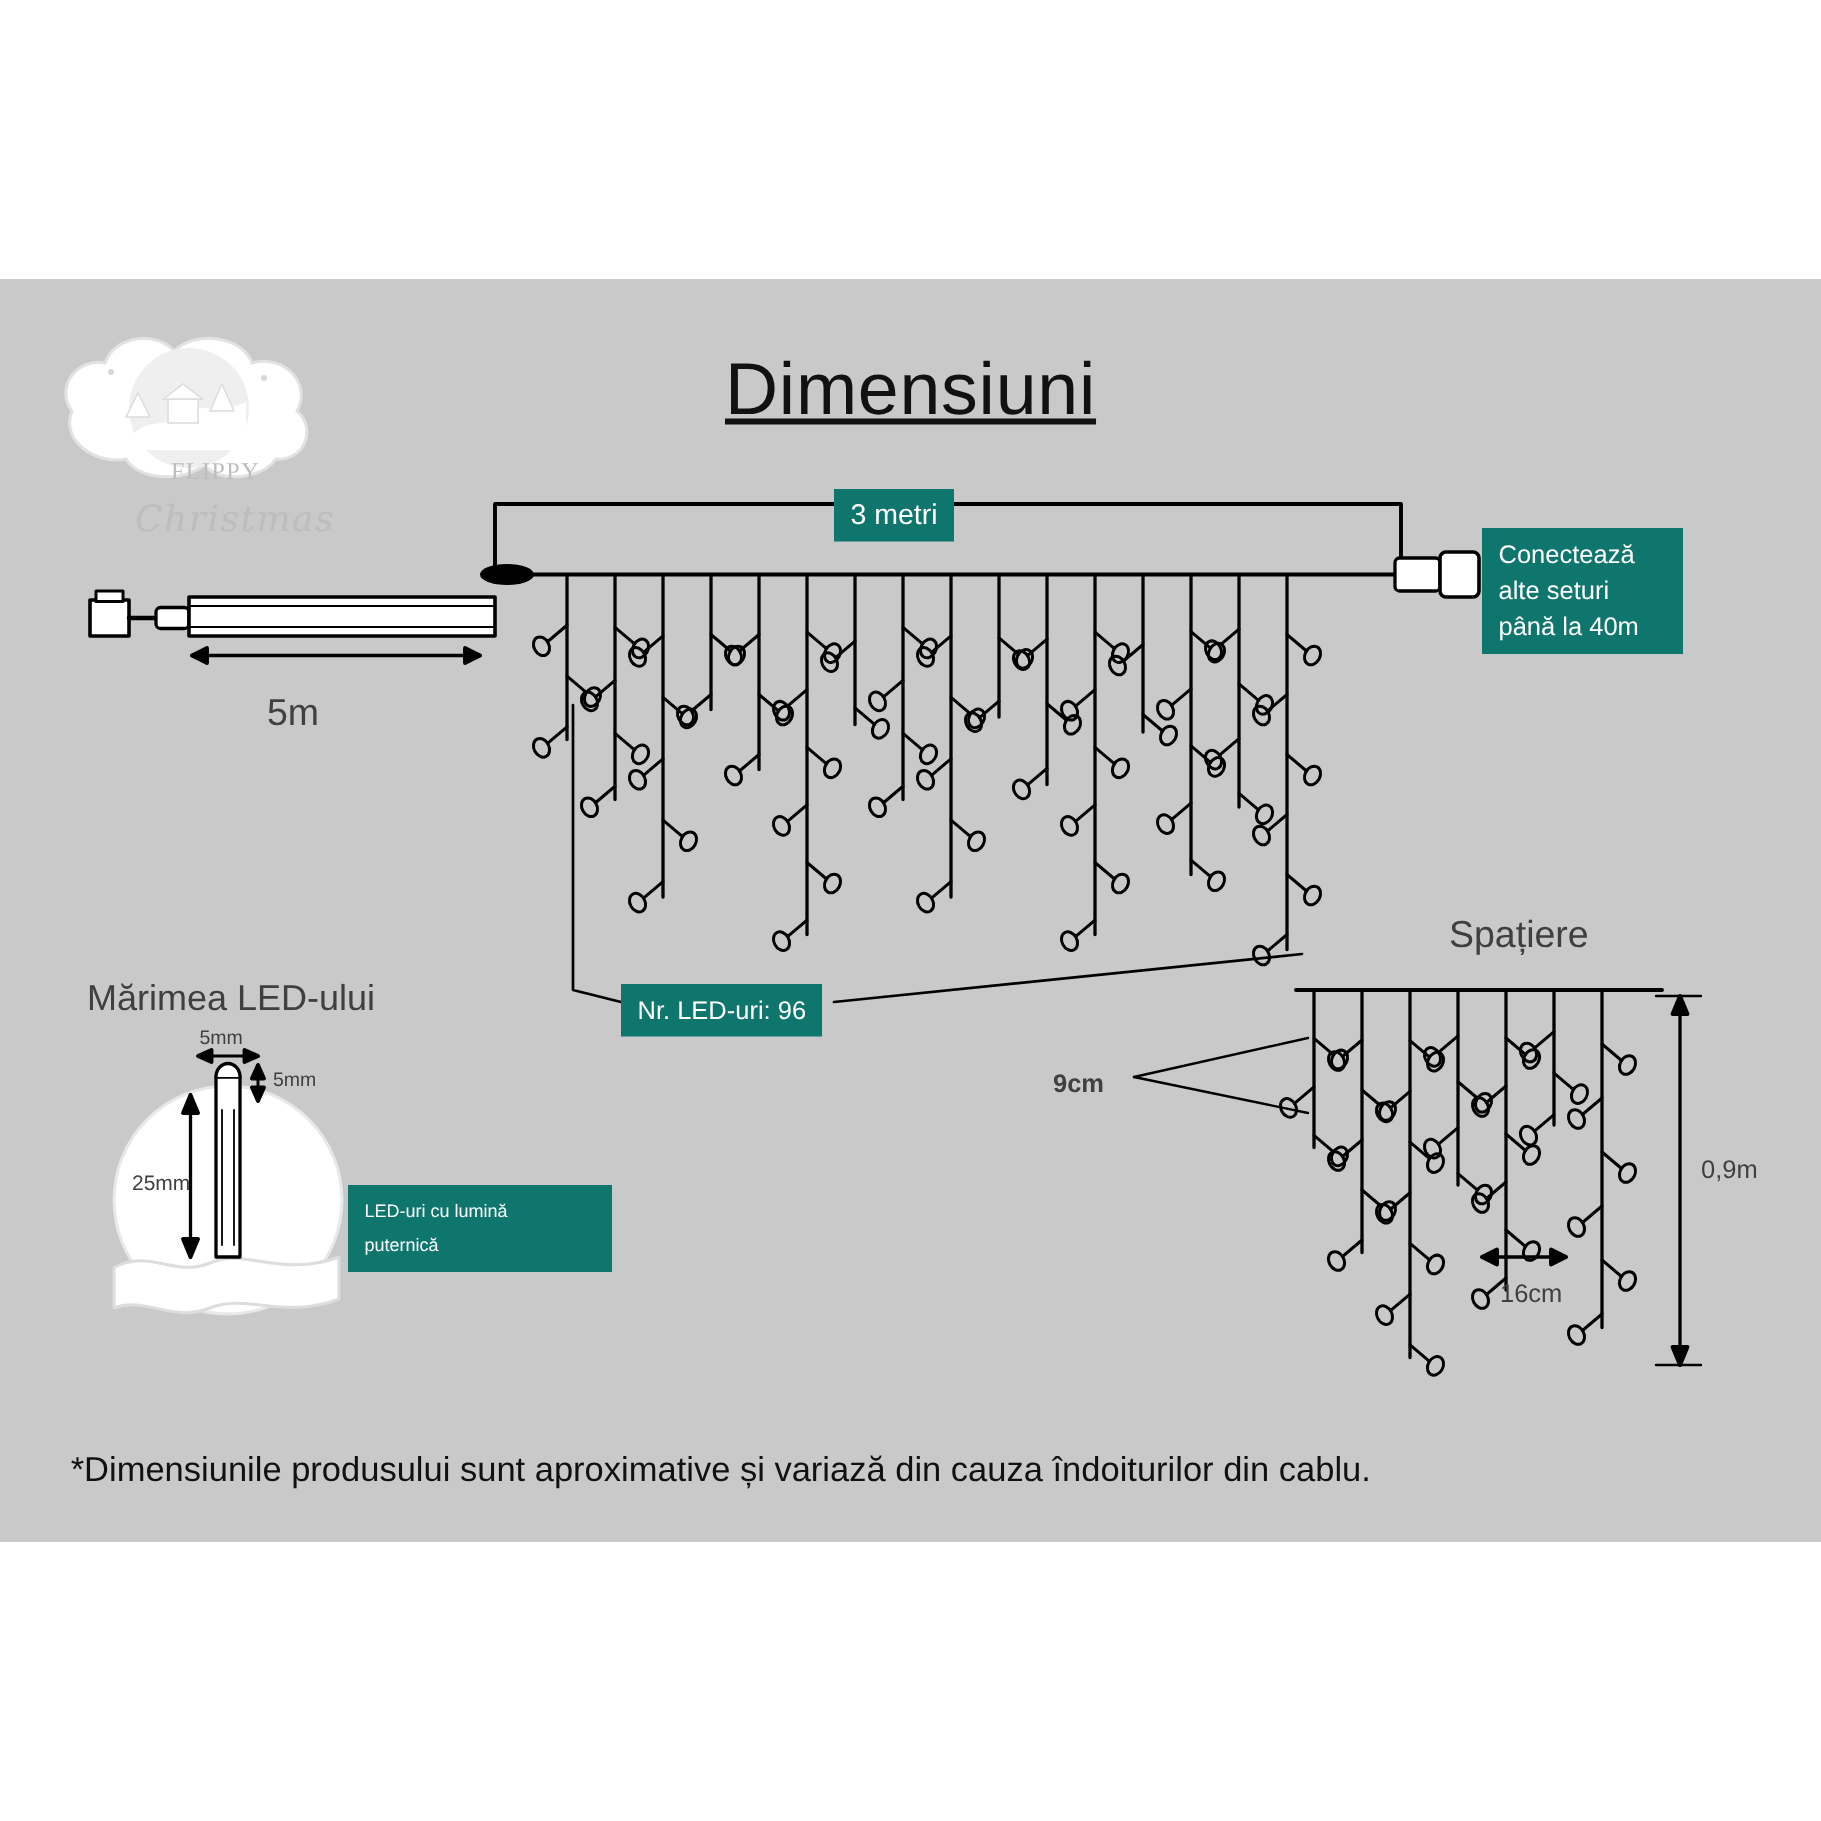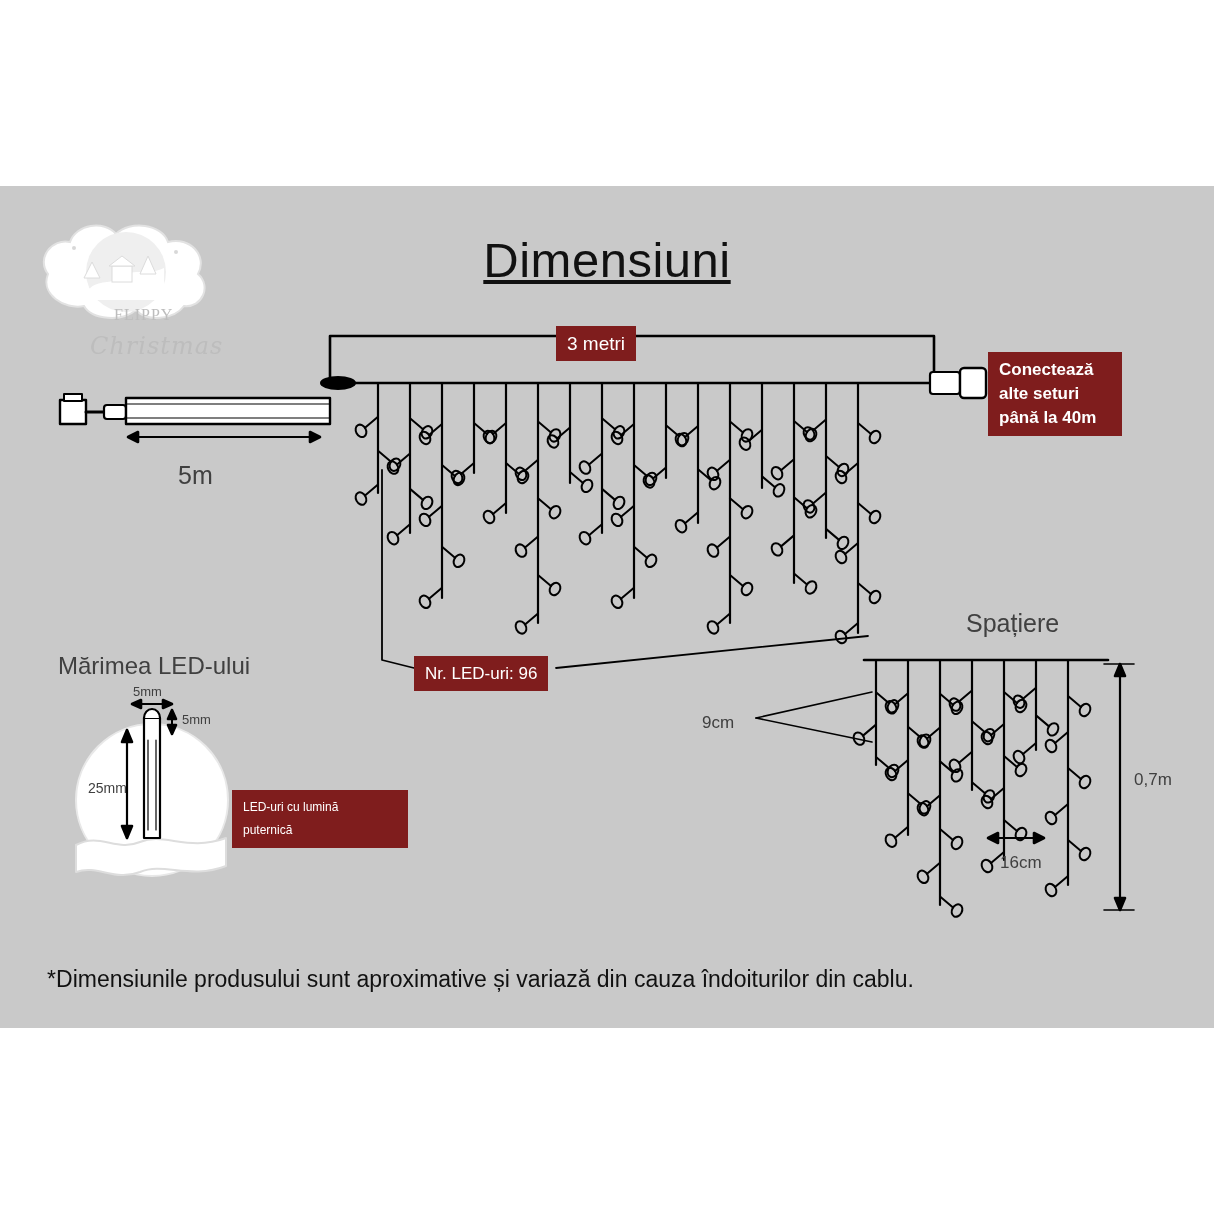--- a/index.html
+++ b/index.html
@@ -41,43 +41,43 @@
     top: 232px;
     width: 1214px;
     text-align: center;
     font-size: 49px;
     color: #111111;
     letter-spacing: 0.5px;
     text-decoration: underline;
   }
   .tag {
     position: absolute;
-    background: #7f1d1d;
+    background: #0f766e;
     color: #ffffff;
     font-size: 17px;
     line-height: 23px;
     padding: 6px 11px;
     white-space: pre-line;
     box-sizing: border-box;
   }
   .plainlabel {
     position: absolute;
     color: #404040;
   }
   .tag-3m { left: 556px; top: 326px; font-size: 19px; }
-  .tag-connect { left: 988px; top: 352px; width: 134px; font-size: 17px; line-height: 24px; font-weight: bold; }
+  .tag-connect { left: 988px; top: 352px; width: 134px; font-size: 17px; line-height: 24px; }
   .tag-leds { left: 414px; top: 656px; font-size: 17px; }
   .tag-bright { left: 232px; top: 790px; width: 176px; font-size: 12px; line-height: 23px; }
   .lbl-5m { left: 178px; top: 461px; font-size: 25px; }
   .lbl-marimea { left: 58px; top: 652px; font-size: 24px; }
   .lbl-5mm-top { left: 133px; top: 684px; font-size: 13px; }
   .lbl-5mm-right { left: 182px; top: 712px; font-size: 13px; }
   .lbl-25mm { left: 88px; top: 780px; font-size: 14px; }
   .lbl-spatiere { left: 946px; top: 609px; font-size: 25px; margin-left: 20px; }
-  .lbl-9cm { left: 702px; top: 713px; font-size: 17px; }
+  .lbl-9cm { left: 702px; top: 713px; font-size: 17px; font-weight: bold; }
   .lbl-16cm { left: 1000px; top: 853px; font-size: 17px; }
   .lbl-07m { left: 1134px; top: 770px; font-size: 17px; }
   .footnote {
     position: absolute;
     left: 0;
     top: 966px;
     width: 961px;
     text-align: center;
     font-size: 23px;
     color: #111111;
@@ -423,16 +423,16 @@
 puternică</div>
 
   <div class="plainlabel lbl-5m">5m</div>
   <div class="plainlabel lbl-marimea">Mărimea LED-ului</div>
   <div class="plainlabel lbl-5mm-top">5mm</div>
   <div class="plainlabel lbl-5mm-right">5mm</div>
   <div class="plainlabel lbl-25mm">25mm</div>
   <div class="plainlabel lbl-spatiere">Spațiere</div>
   <div class="plainlabel lbl-9cm">9cm</div>
   <div class="plainlabel lbl-16cm">16cm</div>
-  <div class="plainlabel lbl-07m">0,7m</div>
+  <div class="plainlabel lbl-07m">0,9m</div>
 
   <div class="footnote">*Dimensiunile produsului sunt aproximative și variază din cauza îndoiturilor din cablu.</div>
 </div>
 
 </body></html>

